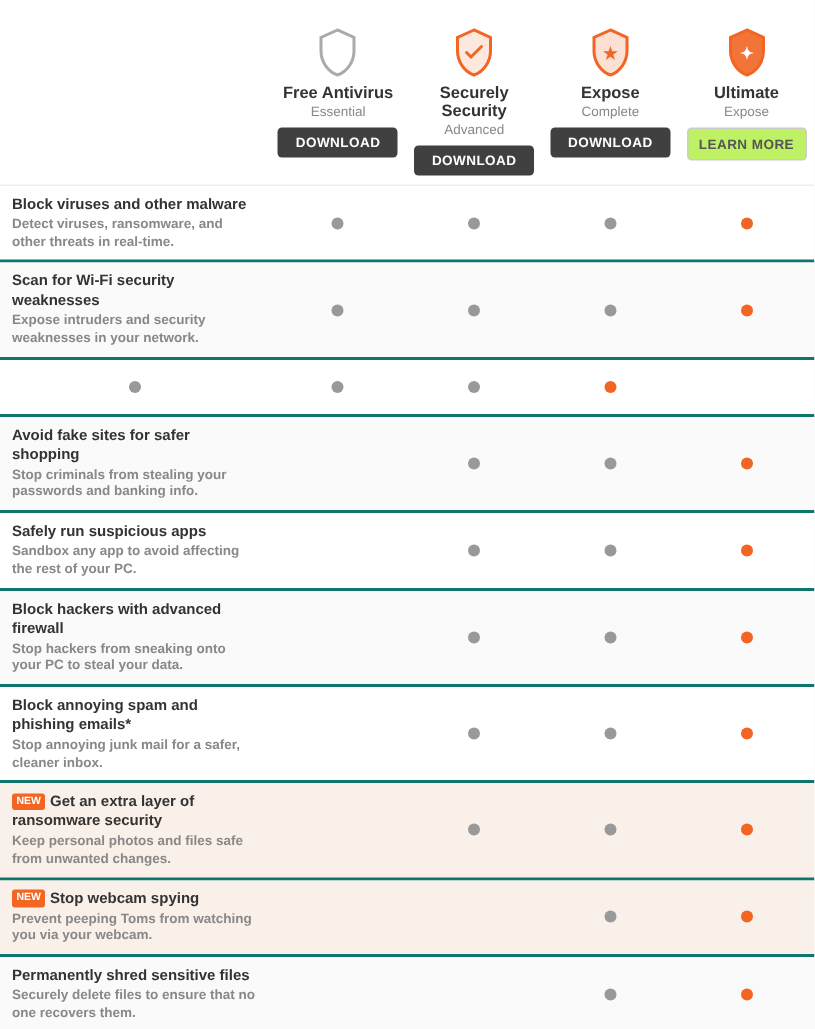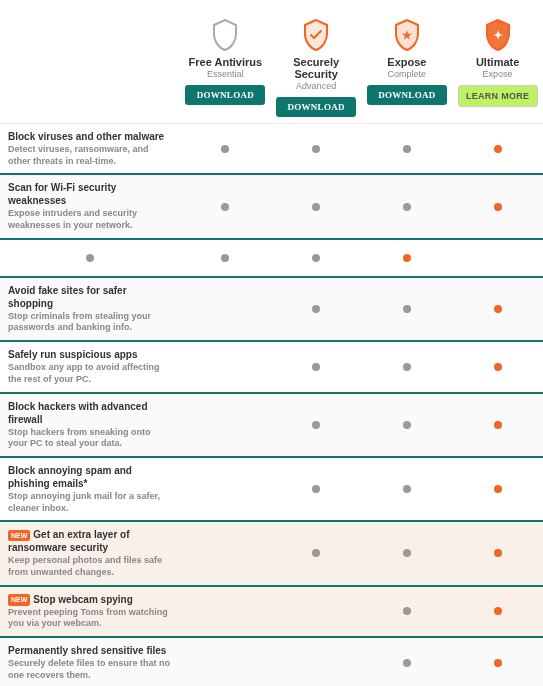--- a/index.html
+++ b/index.html
@@ -40,33 +40,32 @@
       font-size: 11px;
       font-weight: bold;
       color: #333;
     }
     .plan-subtitle {
       font-size: 9px;
       color: #888;
       margin-top: 1px;
     }
     .btn-download {
-      background: #0f766e;
+      background: #404040;
       color: #fff;
       border: none;
       border-radius: 3px;
       padding: 5px 8px;
       font-size: 9px;
       font-weight: bold;
       cursor: pointer;
       margin-top: 6px;
       width: 80px;
       text-transform: uppercase;
       letter-spacing: 0.3px;
-      font-family: Liberation Serif, serif;
     }
     .btn-learn {
       background: #bef264;
       color: #555;
       border: 1px solid #ccc;
       border-radius: 3px;
       padding: 5px 4px;
       font-size: 9px;
       font-weight: bold;
       cursor: pointer;

